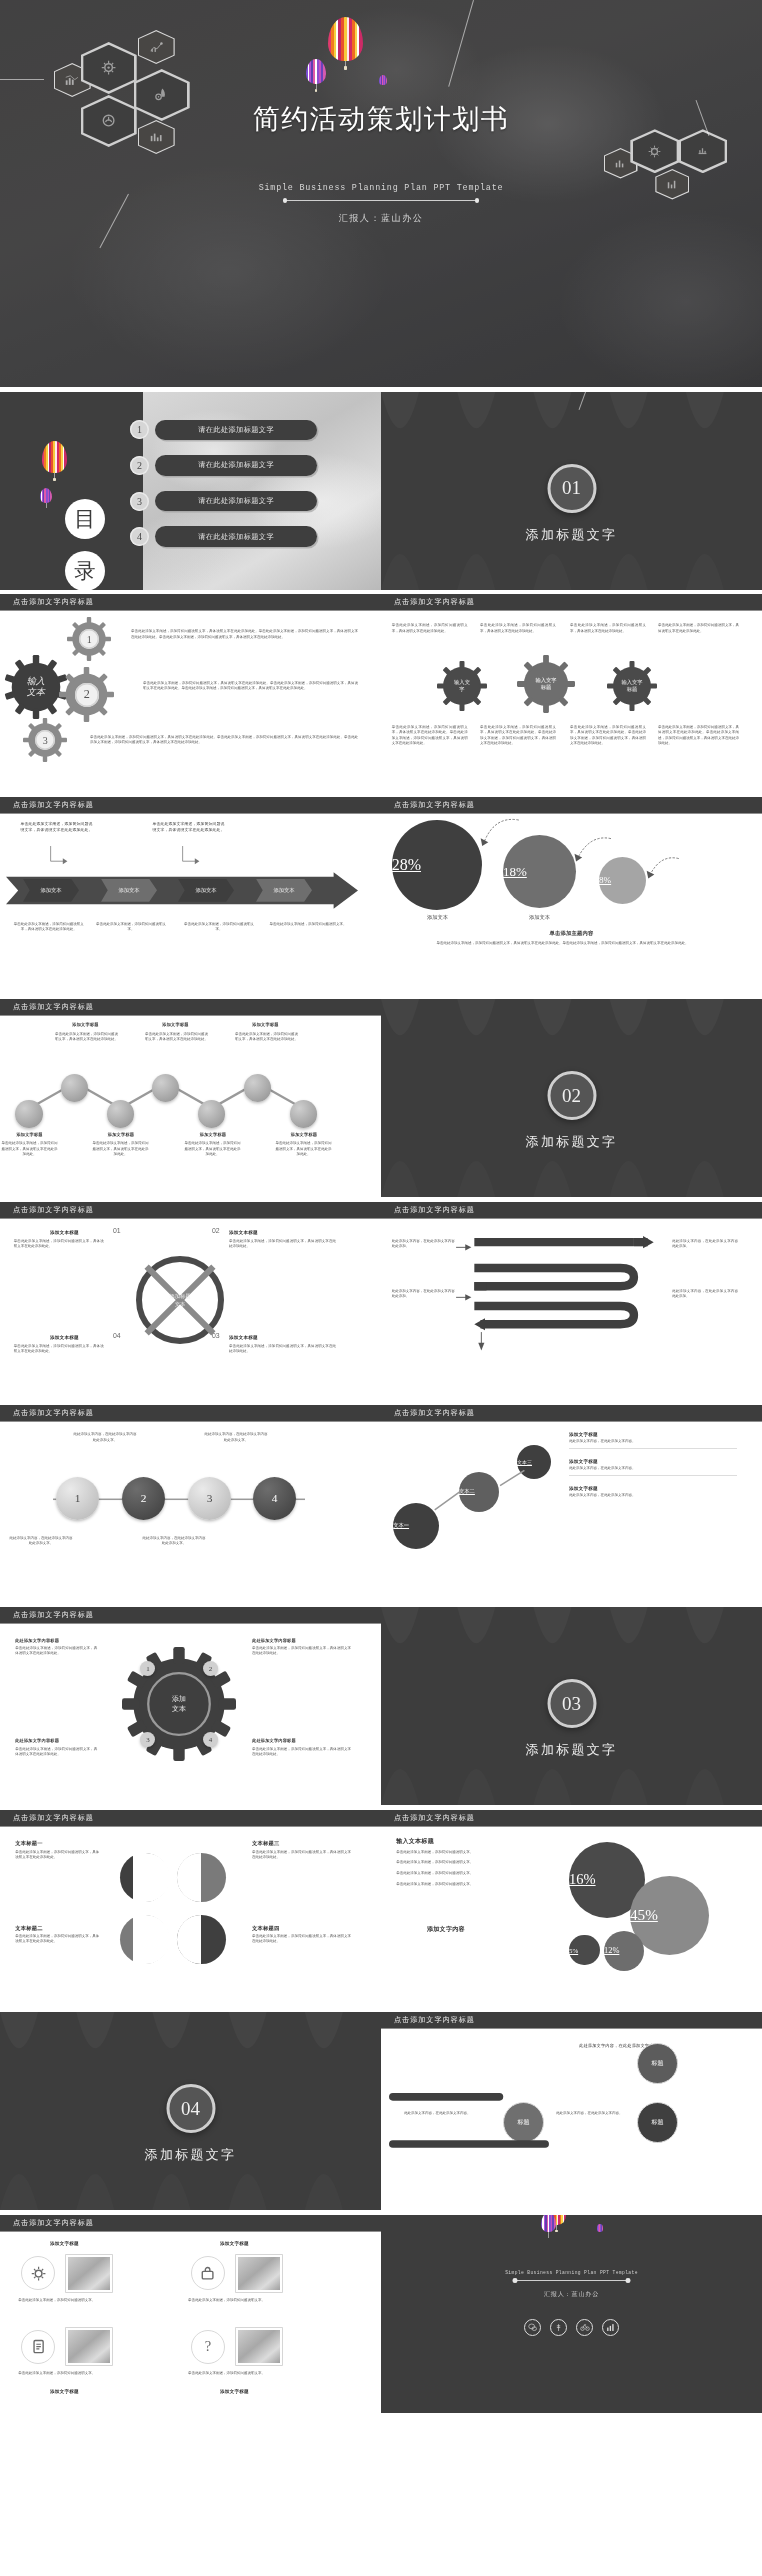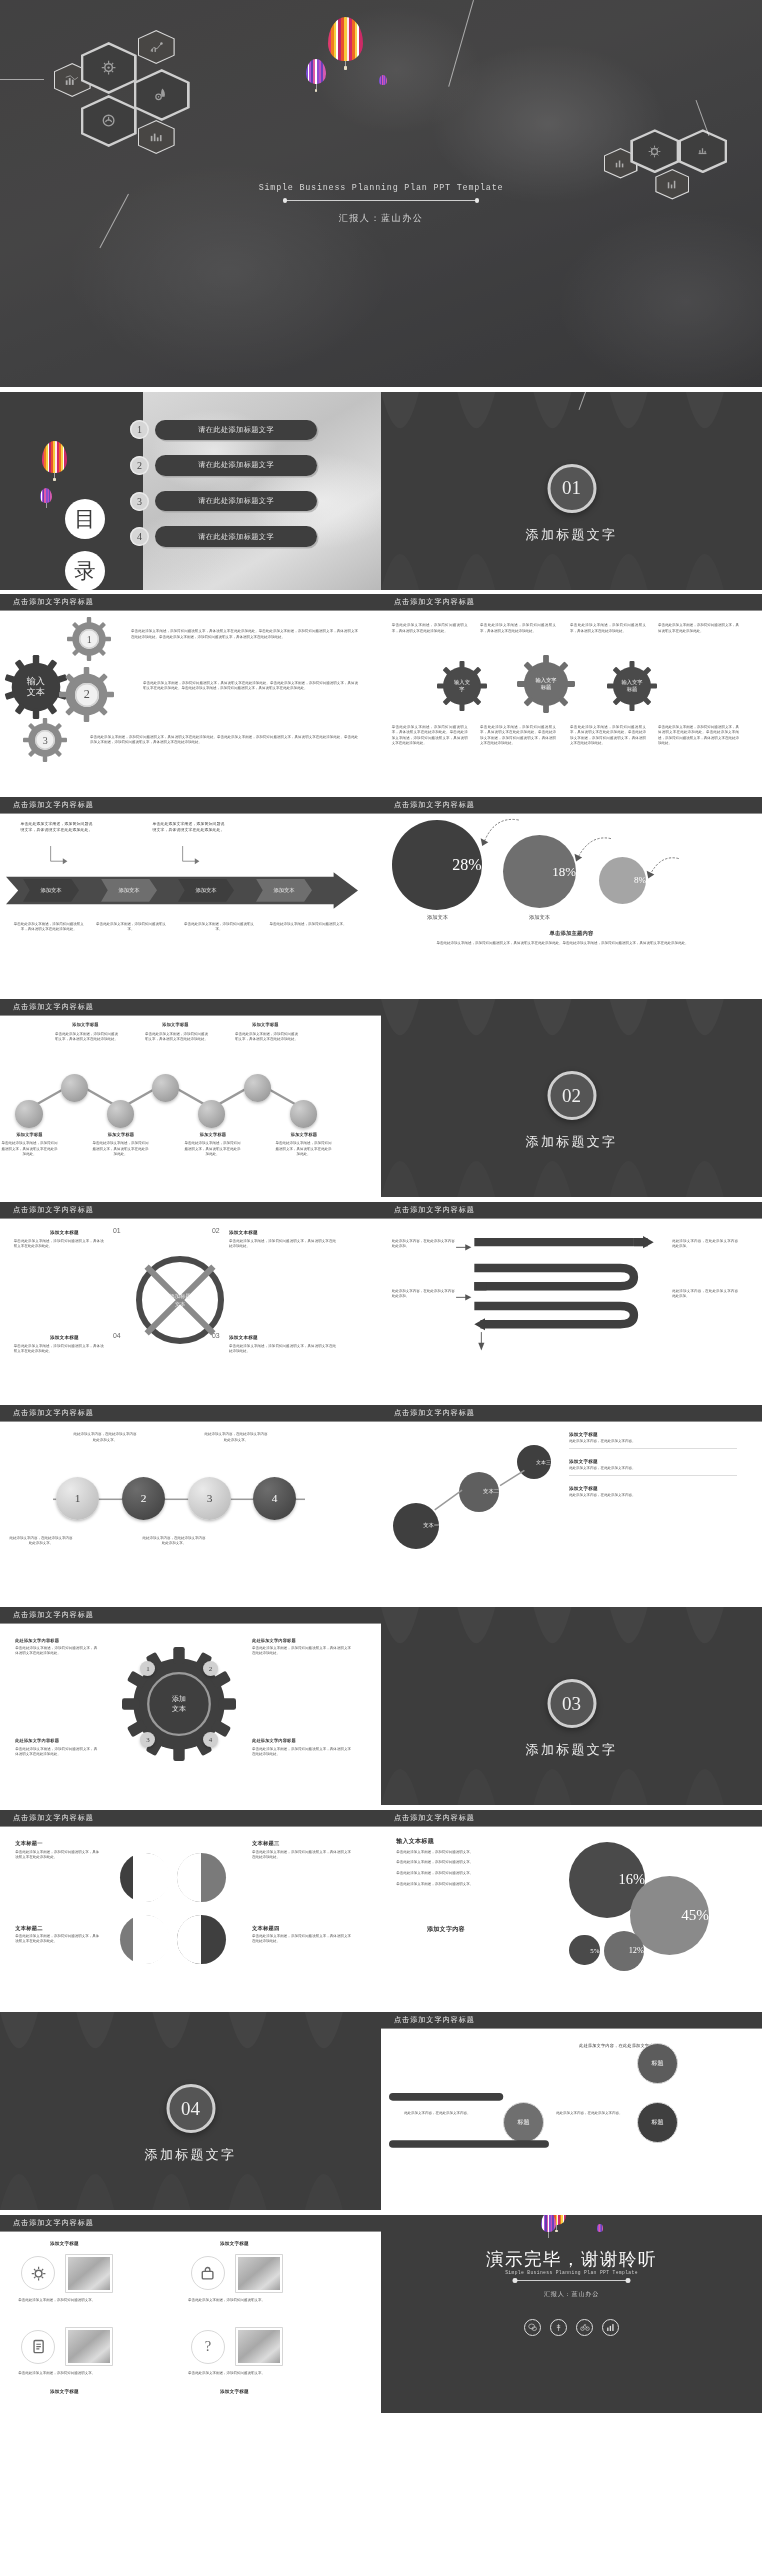--- a/index.html
+++ b/index.html
@@ -180,22 +180,22 @@
   
   .chev {
     width:56px;height:23px;background:#3e3e3e;
     clip-path:polygon(0 0, 86% 0, 100% 50%, 86% 100%, 0 100%, 12% 50%);
     display:flex;align-items:center;justify-content:center;
     color:#efefef;font-size:5.3px;
   }
 
   
   .pct-circle {
-    border-radius:50%; display:flex;align-items:center;justify-content:flex-end;
-    color:#fff; font-family:"Liberation Serif", serif;
+    border-radius:50%; display:flex;align-items:center;justify-content:flex-start;
+    color:#fff; font-family:"Liberation Serif", serif;text-decoration:underline;
   }
 
   .numbered-circle {
     border-radius:50%; display:flex;align-items:center;justify-content:center;
     font-family:"Liberation Serif", serif; color:#fff;
     box-shadow:0 1.5px 3px rgba(0,0,0,.25);
   }
 
   .roundbtn {
     border-radius:50%; border:1.5px solid #d9d9d9;
@@ -336,20 +336,21 @@
     <div class="balloon violet" style="left:306px;top:59px;width:20px;">
       <div class="env" style="width:20px;height:25px;"></div>
       <div class="strings"></div>
           <div class="basket" style="width:2.3px;height:2.3px;"></div>
     </div>
     <div class="balloon violet" style="left:379px;top:75px;width:7.6px;">
       <div class="env" style="width:7.6px;height:10px;"></div>
     </div>
 
     <div class="cover-title">
+      <div>简约活动策划计划书</div>
     </div>
     <div class="cover-sub">Simple Business Planning Plan PPT Template</div>
     <div class="cover-rule"></div>
     <div class="cover-presenter">汇报人：蓝山办公</div>
   </div>
 </div>
 <div class="gap"></div>
 
 <div class="row clearfix">
   <div class="slide half toc">
@@ -395,21 +396,21 @@
     <div class="div-circle">01</div>
     <div class="div-title">添加标题文字</div>
   </div>
 </div>
 <div class="gap"></div>
 
 <div class="row clearfix">
   <div class="slide half content">
     <div class="c-head">点击添加文字内容标题</div>
     <div class="c-body">
-      <div class="gear" style="left:3.8px;top:44px;width:64px;height:64px;">
+      <div class="gear" style="left:3.8px;top:44px;width:64px;height:64px;font-style:italic;">
         <svg viewBox="0 0 100 100" width="64" height="64">
               <g fill="#3e3e3e">
                 <circle cx="50" cy="50" r="38"></circle>
           <g id="t">
                   <rect x="45" y="0" width="10" height="16" rx="2"></rect>
                 </g>
           <use href="#t" transform="rotate(36 50 50)"></use>
                 <use href="#t" transform="rotate(72 50 50)"></use>
           <use href="#t" transform="rotate(108 50 50)"></use>
                 <use href="#t" transform="rotate(144 50 50)"></use>
@@ -999,21 +1000,20 @@
           <div class="basket" style="width:2.3px;height:2.3px;"></div>
     </div>
     <div class="balloon violet" style="left:160px;top:-1.5px;width:15.2px;">
       <div class="env" style="width:15.2px;height:19px;"></div>
           <div class="strings"></div>
     </div>
     <div class="balloon violet" style="left:216px;top:9.1px;width:6.1px;">
       <div class="env" style="width:6.1px;height:7.6px;"></div>
     </div>
 
-    <div style="position:absolute;left:0;right:0;top:32px;text-align:center;color:#fff;font-family:'Liberation Serif',serif;font-size:17.5px;letter-spacing:1.5px;">演示完毕，谢谢聆听</div>
     <div style="position:absolute;left:0;right:0;top:55px;text-align:center;color:#d0d0d0;font-family:'Liberation Mono',monospace;font-size:4.6px;letter-spacing:0.4px;">Simple Business Planning Plan PPT Template</div>
     <div class="cover-rule" style="top:65px;width:113px;"></div>
     <div style="position:absolute;left:0;right:0;top:75px;text-align:center;color:#cfcfcf;font-size:6.1px;letter-spacing:0.8px;">汇报人：蓝山办公</div>
 
     <div class="end-icons" style="position:absolute;left:0;right:0;top:104px;">
       <div class="end-icon">
         <svg width="9.1" height="9.1" viewBox="0 0 16 16">
               <ellipse cx="6.5" cy="6" rx="5.2" ry="4.2" fill="none" stroke="#ddd" stroke-width="1.1"></ellipse>
               <ellipse cx="11" cy="10" rx="4" ry="3.2" fill="none" stroke="#ddd" stroke-width="1.1"></ellipse>
             </svg>

